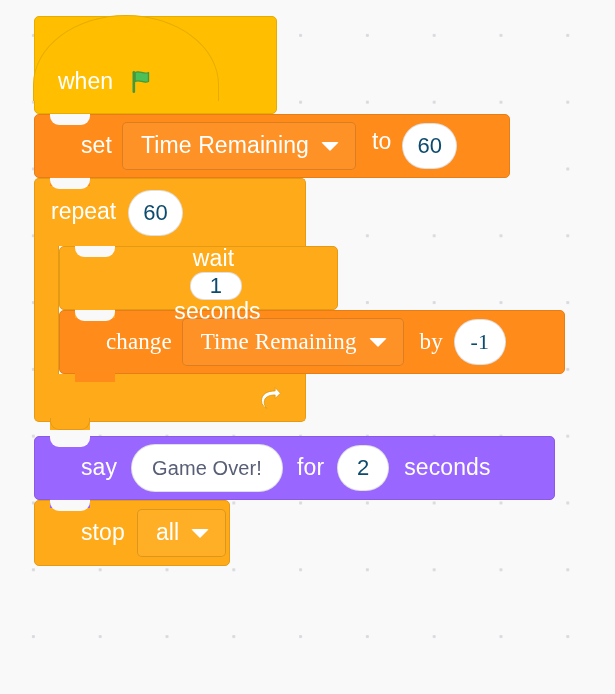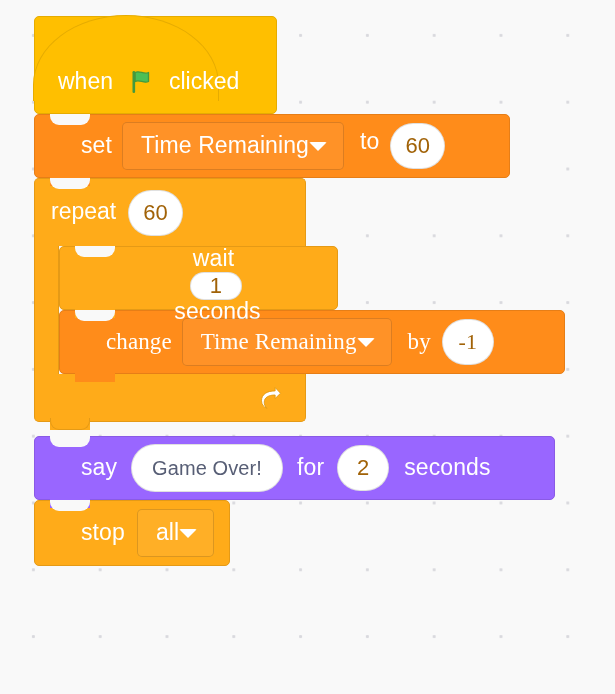--- a/index.html
+++ b/index.html
@@ -142,41 +142,42 @@
     display: inline-flex;
     align-items: center;
     justify-content: center;
     min-width: 52px;
     height: 46px;
     padding: 0 14px;
     margin: 0 7px;
     background: #ffffff;
     border: 1px solid rgba(0,0,0,0.12);
     border-radius: 999px;
-    color: #a16207;
+    color: #0c4a6e;
     font-size: 22px;
     box-sizing: border-box;
   }
   .oval-text {
     display: inline-flex;
     align-items: center;
     justify-content: center;
     height: 48px;
     padding: 0 20px;
     margin: 0 8px;
     background: #ffffff;
     border: 1px solid rgba(0,0,0,0.12);
     border-radius: 999px;
     color: #575e75;
     font-size: 20px;
     box-sizing: border-box;
   }
   .dropdown {
     display: inline-flex;
     align-items: center;
+    gap: 12px;
     height: 48px;
     padding: 0 16px 0 18px;
     margin: 0 10px;
     border-radius: 5px;
     border: 1px solid rgba(0,0,0,0.14);
     background: rgba(255,255,255,0.06);
     color: #ffffff;
     font-size: 23px;
     box-sizing: border-box;
   }
@@ -249,21 +250,20 @@
       <div class="hat-dome"></div>
       <div class="bump"></div>
       <div class="hat-inner">
         <span class="label">when</span>
         <span style="display:inline-flex;margin:0 12px 0 14px;">
           <svg width="30" height="30" viewBox="0 0 24 24" aria-hidden="true">
             <rect x="4.4" y="3.2" width="2.1" height="17.6" rx="1" fill="#45993d"></rect>
             <path d="M6.5 4.4 C 10 2.3, 13.5 6.4, 17.2 4.4 L 17.2 11.6 C 13.5 13.6, 10 9.5, 6.5 11.6 Z" fill="#4cbf56" stroke="#45993d" stroke-width="1.1" stroke-linejoin="round"></path>
           </svg>
         </span>
-        <span class="label">clicked</span>
       </div>
     </div>
 
     <div class="block c-variables stack-row" style="width:476px;">
       <div class="notch"></div>
       <div class="bump" style="background:#ff8c1a;"></div>
       <span class="label">set</span>
       <span class="dropdown">
         <span class="dd-text">Time Remaining</span>
         <span class="caret"></span>

